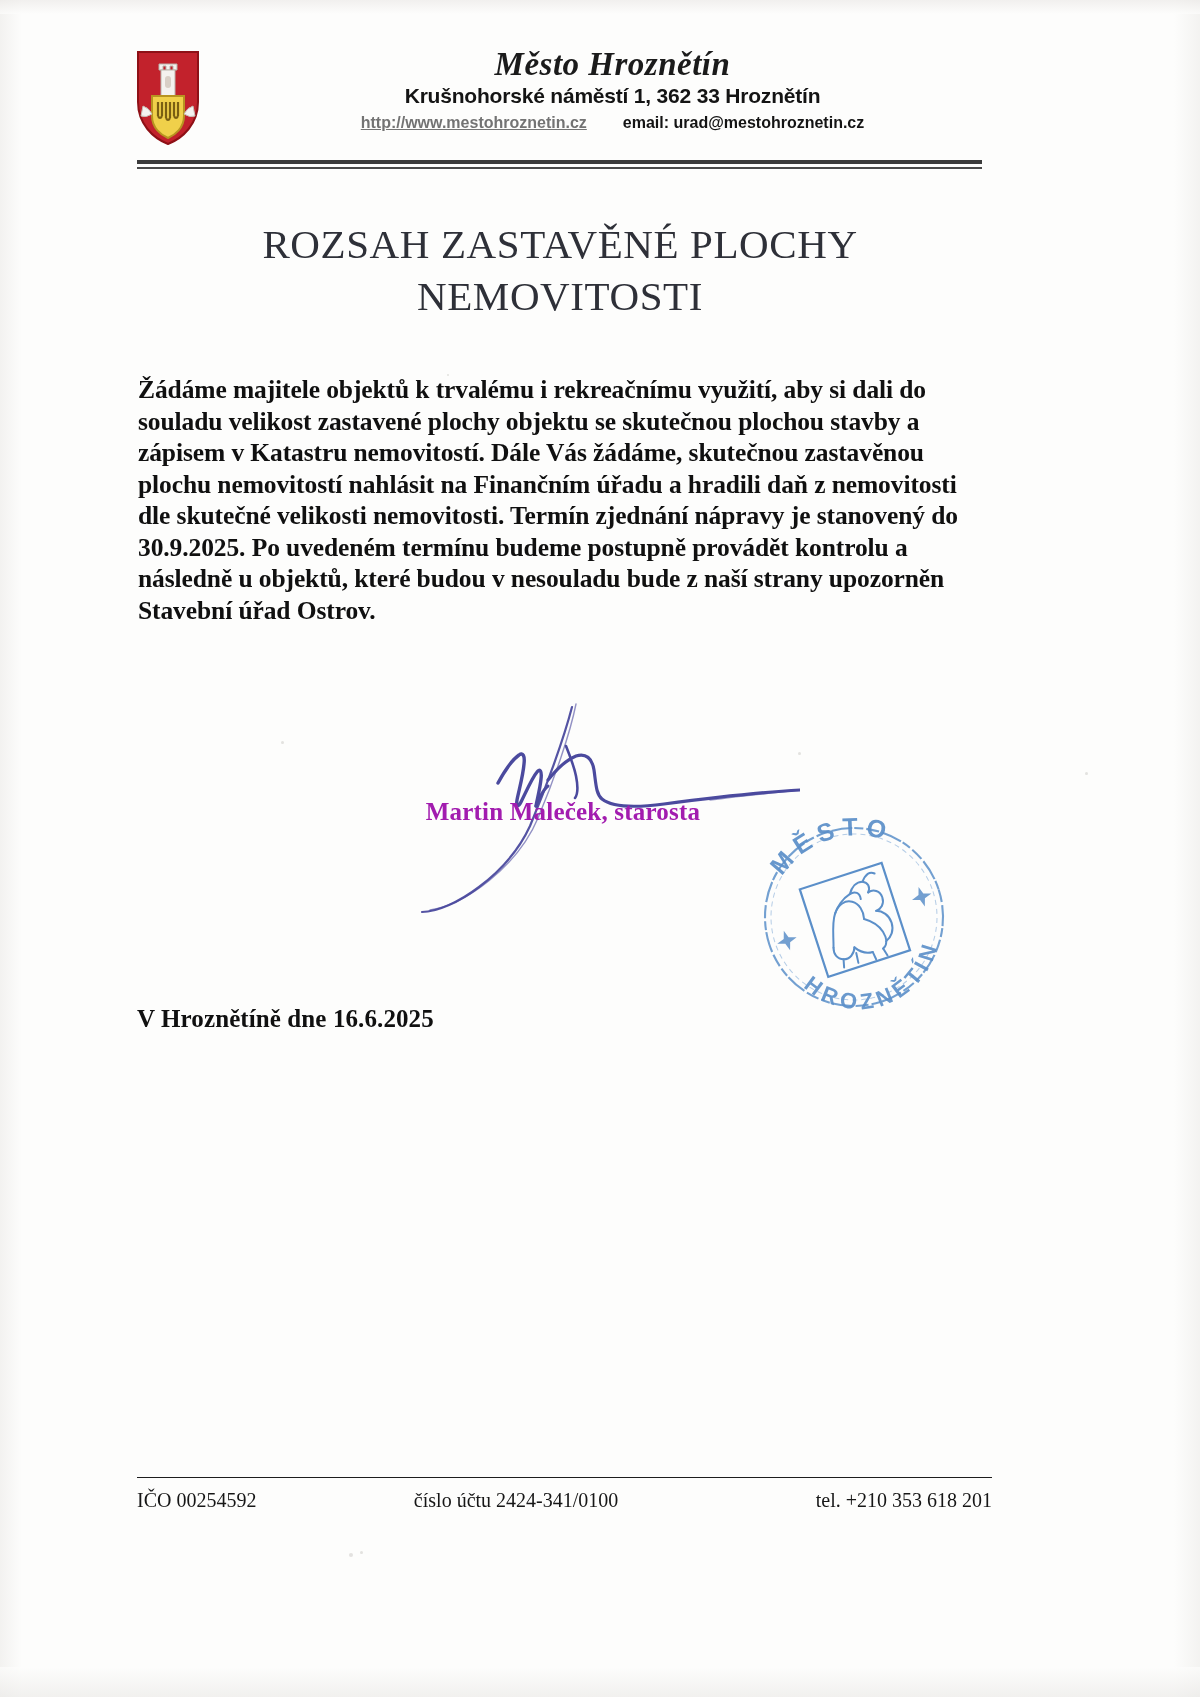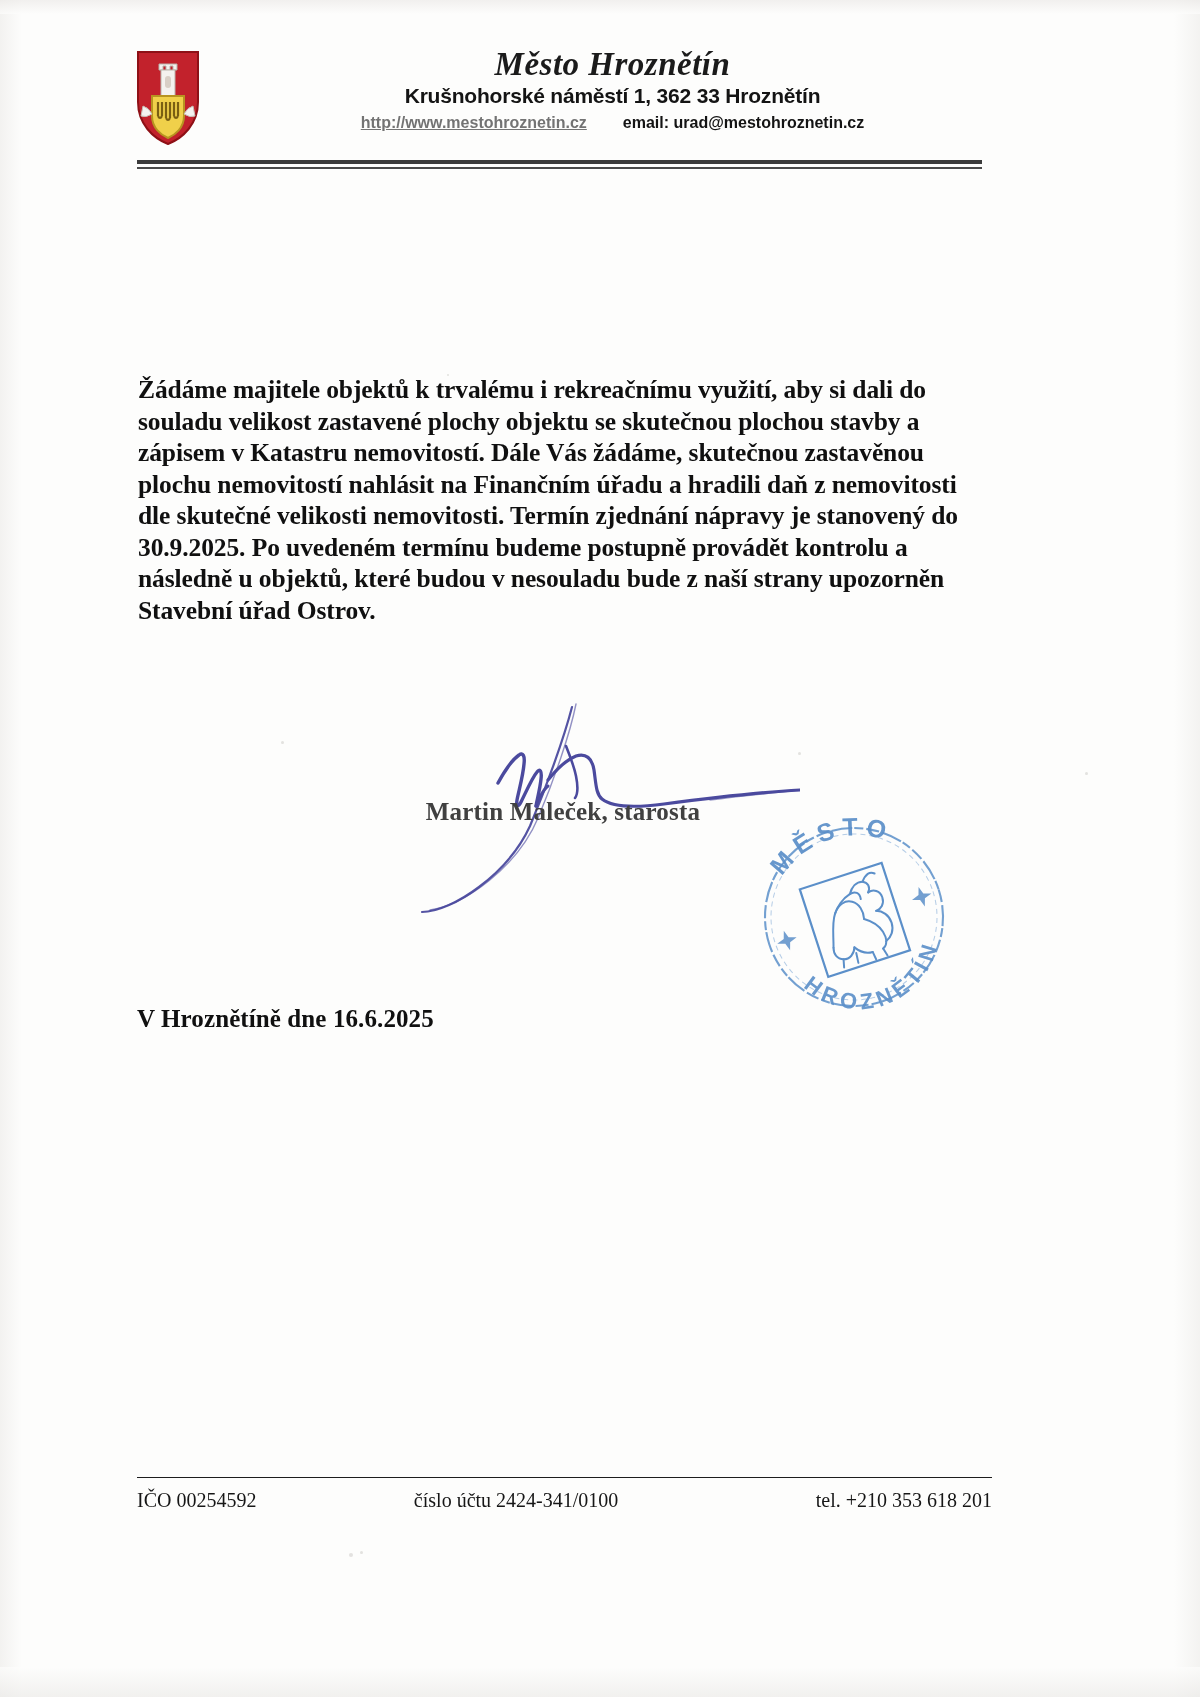--- a/index.html
+++ b/index.html
@@ -161,21 +161,21 @@
   }
   .signer-name {
     position: absolute;
     left: 398px;
     top: 798px;
     width: 330px;
     text-align: center;
     font-family: "Liberation Serif", serif;
     font-weight: bold;
     font-size: 25px;
-    color: #404040;
+    color: #a21caf;
     letter-spacing: .2px;
   }
 
   
   .stamp {
     position: absolute;
     left: 745px;
     top: 812px;
     width: 218px;
     height: 205px;
@@ -268,20 +268,24 @@
       <div class="org-address">Krušnohorské náměstí 1, 362 33 Hroznětín</div>
       <div class="org-contact">
         <span class="org-web">http://www.mestohroznetin.cz</span><span>email: urad@mestohroznetin.cz</span>
       </div>
     </div>
   </div>
 
   <div class="rule-thick"></div>
   <div class="rule-thin"></div>
 
+  <div class="doc-title">
+    <div>ROZSAH ZASTAVĚNÉ PLOCHY</div>
+    <div>NEMOVITOSTI</div>
+  </div>
 
   <div class="body-text">Žádáme majitele objektů k trvalému i rekreačnímu využití, aby si dali do souladu velikost zastavené plochy objektu se skutečnou plochou stavby a zápisem v Katastru nemovitostí. Dále Vás žádáme, skutečnou zastavěnou plochu nemovitostí nahlásit na Finančním úřadu a hradili daň z nemovitosti dle skutečné velikosti nemovitosti. Termín zjednání nápravy je stanovený do 30.9.2025. Po uvedeném termínu budeme postupně provádět kontrolu a následně u objektů, které budou v nesouladu bude z naší strany upozorněn Stavební úřad Ostrov.</div>
 
   <div class="signature-area">
     <svg class="signature-svg" width="420" height="260" viewBox="0 0 420 260" xmlns="http://www.w3.org/2000/svg">
       <g fill="none" stroke="#4b4a9e" stroke-linecap="round" stroke-linejoin="round">
         <path d="M192 47 C 184 78, 166 128, 150 166 C 128 214, 72 252, 42 252" stroke-width="2.2" opacity=".95"></path>
         <path d="M196 44 C 190 74, 174 120, 158 158 C 138 206, 84 246, 50 250" stroke-width="1.4" opacity=".6"></path>
         <path d="M118 123 C 124 112, 132 100, 139 95 C 143 92, 145 96, 144 104 C 143 116, 139 130, 137 140 C 136 146, 138 148, 141 142 C 146 132, 152 118, 157 112 C 160 108, 162 111, 161 119 C 160 129, 157 140, 156 146" stroke-width="3.4"></path>
         <path d="M156 146 C 158 140, 163 130, 168 126" stroke-width="3"></path>

